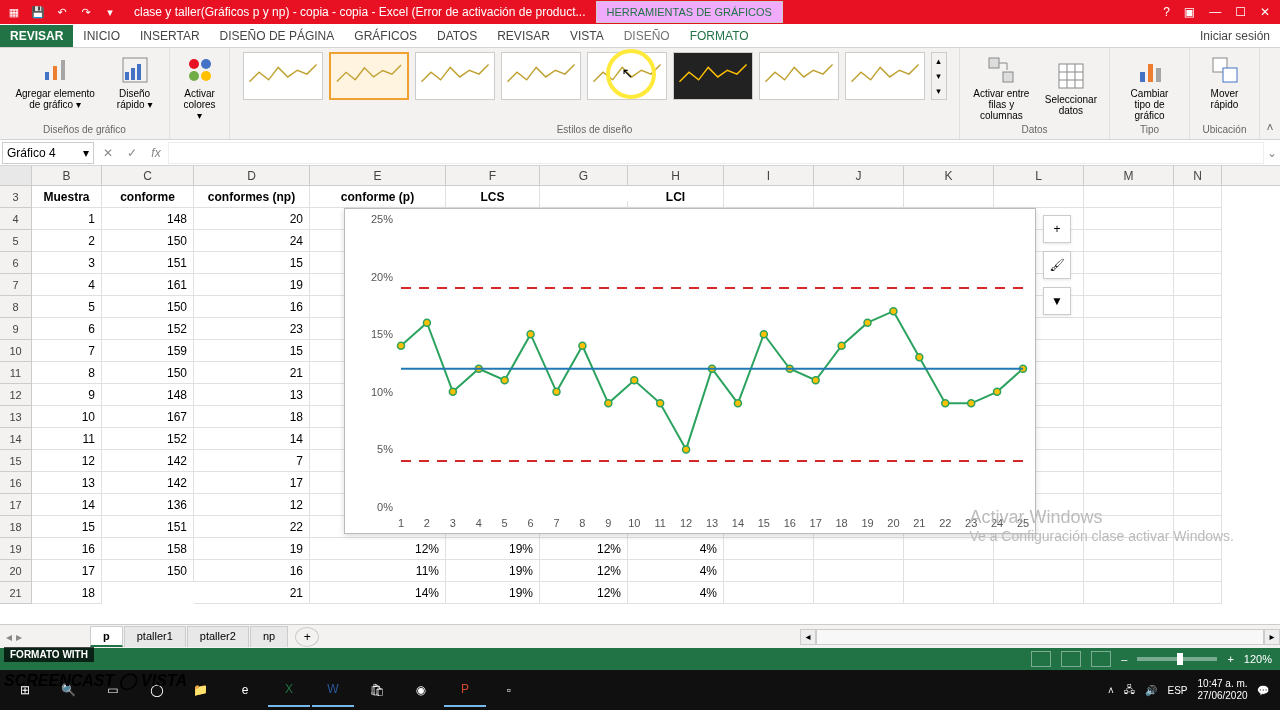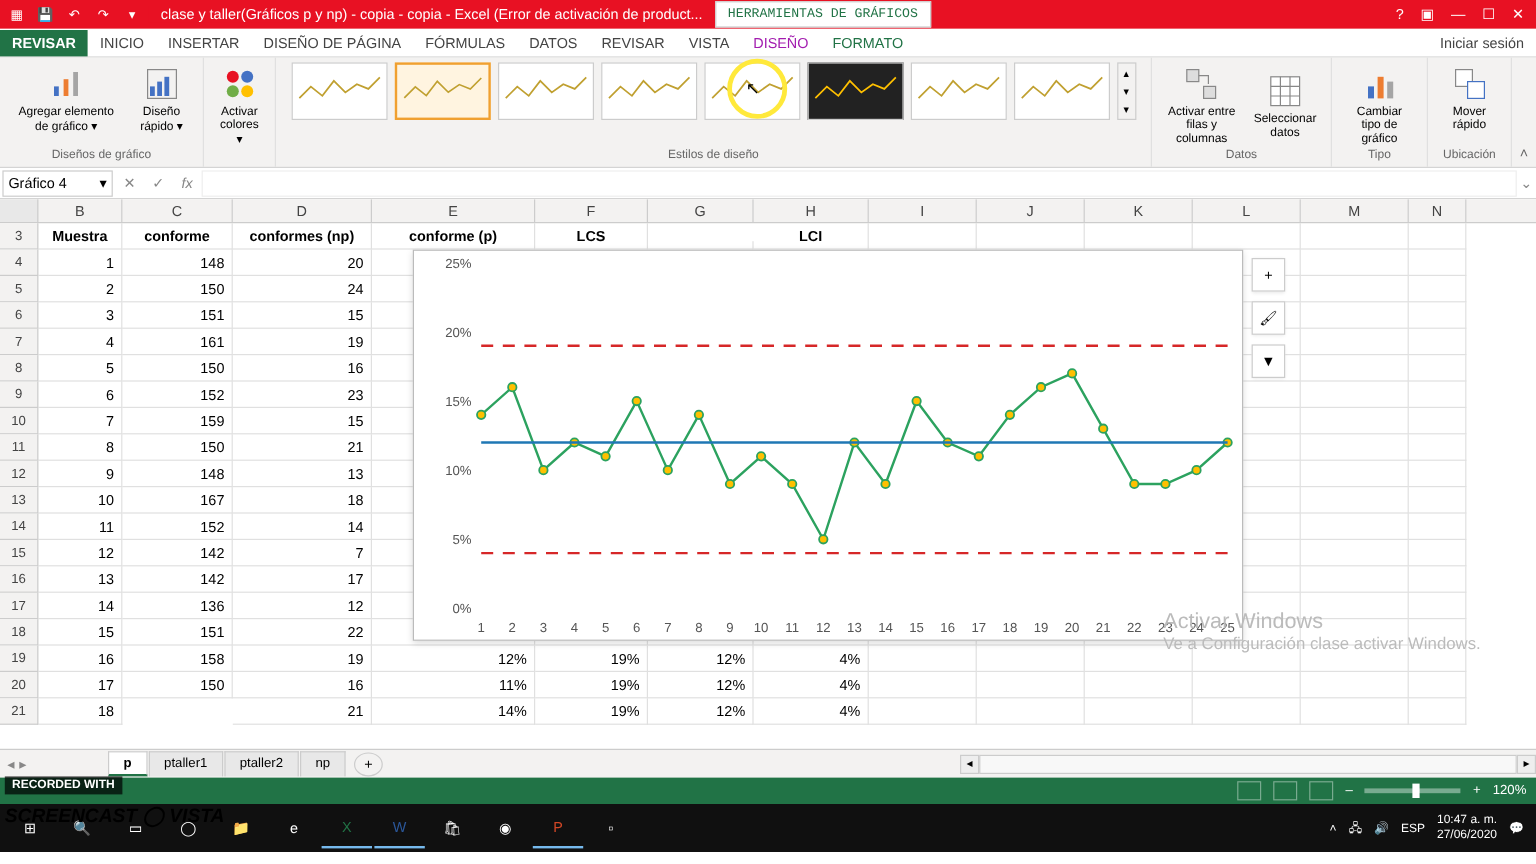--- a/index.html
+++ b/index.html
@@ -2,21 +2,21 @@
 <html><head>
 <meta charset="utf-8">
 <style>
   * { box-sizing: border-box; margin: 0; padding: 0; font-family: "Segoe UI", sans-serif; }
   body { width: 1280px; height: 720px; background: #fff; overflow: hidden; font-size: 12px; }
   
   .title-bar { height: 24px; background: #e81123; display: flex; align-items: center; color: #fff; }
   .title-bar .qat { display: flex; align-items: center; gap: 8px; padding: 0 6px; }
   .title-bar .qat span { width: 16px; height: 16px; display: inline-flex; align-items: center; justify-content: center; font-size: 11px; }
   .title-text { flex: 0 0 auto; padding: 0 10px; font-size: 12px; background: #e81123; }
-  .title-tools { background: #ffffff; color: #217346; padding: 4px 10px; border: 1px solid #ccc; font-size: 11px; font-family: Liberation Mono, monospace; }
+  .title-tools { background: #f0abfc; color: #217346; padding: 4px 10px; border: 1px solid #ccc; font-size: 11px; }
   .title-spacer { flex: 1; }
   .win-ctrl { display: flex; gap: 14px; padding: 0 10px; font-size: 12px; }
   
   .tabs { height: 24px; display: flex; align-items: flex-end; background: #fff; border-bottom: 1px solid #d4d4d4; }
   .tab { padding: 4px 10px; font-size: 12px; cursor: pointer; color: #444; }
   .tab.file { background: #217346; color: #fff; font-weight: bold; }
   .tab.active { color: #217346; }
   .signin { margin-left: auto; padding: 4px 10px; color: #444; }
   
   .ribbon { height: 92px; background: #f3f2f1; border-bottom: 1px solid #d4d4d4; display: flex; }
@@ -101,25 +101,25 @@
     <span>✕</span>
   </div>
 </div>
 
 <div class="tabs">
   <div class="tab file">REVISAR</div>
   <div id="tabs-container" style="display:flex">
       <div class="tab">INICIO</div>
       <div class="tab">INSERTAR</div>
       <div class="tab">DISEÑO DE PÁGINA</div>
-      <div class="tab">FÓRMULAS</div>
+      <div class="tab">GRÁFICOS</div>
       <div class="tab">DATOS</div>
       <div class="tab">REVISAR</div>
       <div class="tab">VISTA</div>
-      <div class="tab active" style="color: #a21caf;">DISEÑO</div>
+      <div class="tab active" style="color: #737373;">DISEÑO</div>
       <div class="tab" style="color: rgb(33, 115, 70);">FORMATO</div>
     </div>
   <div class="signin">Iniciar sesión</div>
 </div>
 
 <div class="ribbon">
   <div class="rgroup" style="width:170px">
     <div class="items">
       <div class="rbtn">
         <div class="ico">
@@ -674,21 +674,21 @@
       <div class="stab inactive">np</div>
     </div>
   <div class="add-sheet">+</div>
   <div class="hscroll">
     <div class="arrow">◂</div>
     <div class="track"></div>
     <div class="arrow">▸</div>
   </div>
 </div>
 
-<div class="recorded">RECORDED WITH</div>
+<div class="recorded">FORMATO WITH</div>
 <div class="screencast">
   <span class="txt">SCREENCAST ◯ VISTA</span>
 </div>
 
 <div class="status-bar">
   <div class="right">
     <div class="view-btn"></div>
     <div class="view-btn"></div>
     <div class="view-btn"></div>
     <span>–</span>

